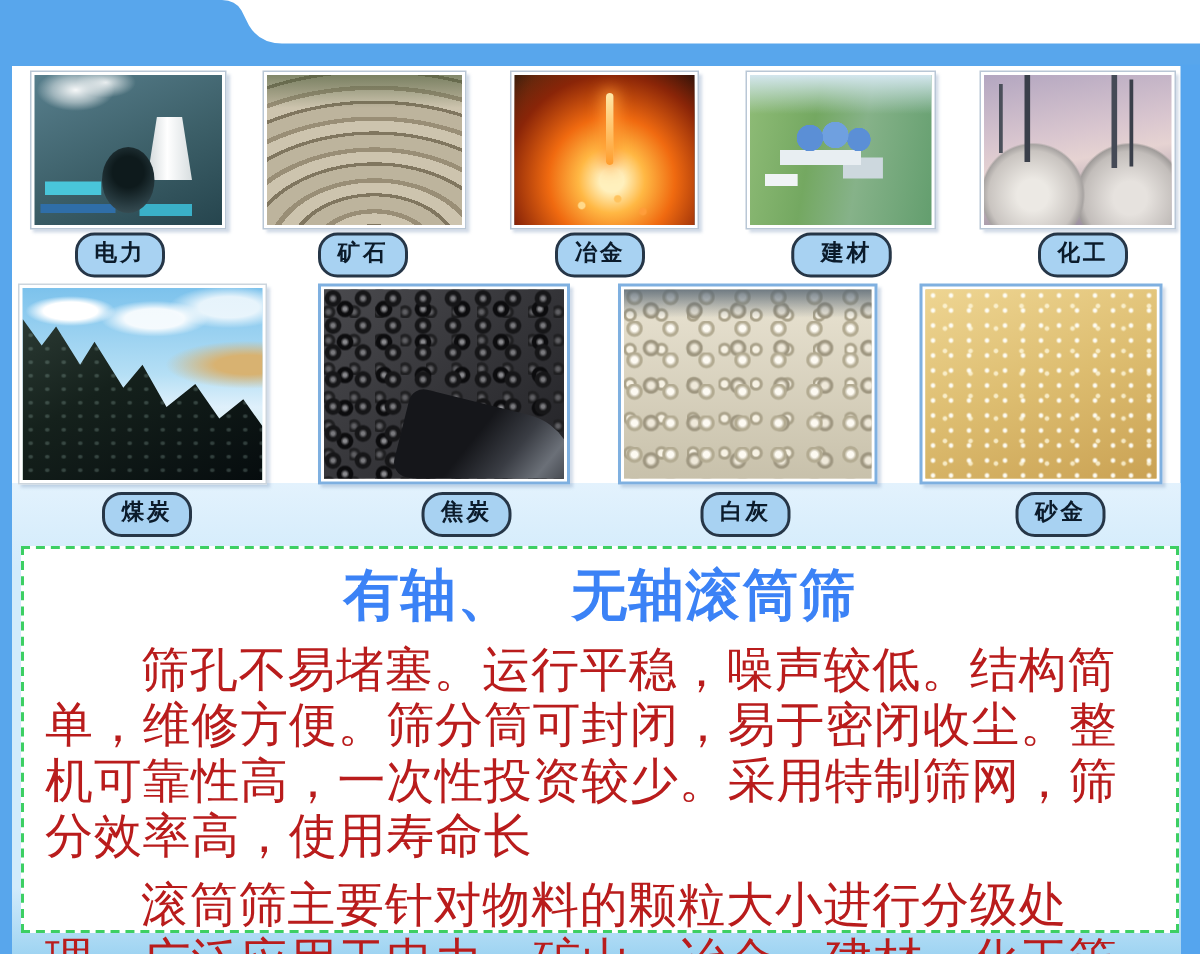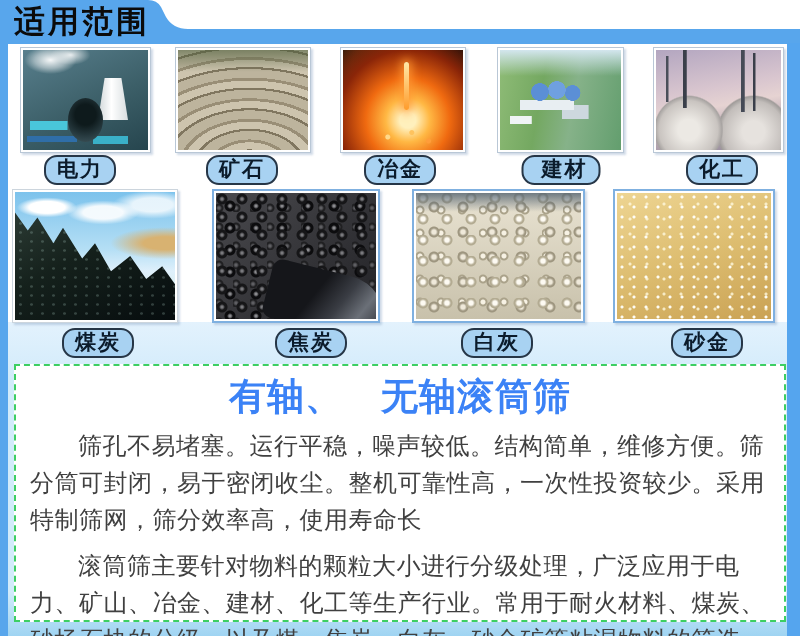--- a/index.html
+++ b/index.html
@@ -106,40 +106,39 @@
   .art-gold{background-color:#d9b96b;background-image:
     radial-gradient(circle at 5px 4px,rgba(255,255,250,.95) 1px,transparent 2px),
     radial-gradient(circle at 13px 11px,rgba(255,248,220,.8) 1px,transparent 2px),
     radial-gradient(circle at 9px 17px,rgba(150,110,40,.5) 1px,transparent 2px),
     linear-gradient(160deg,#eed592 0%,#ddbd70 50%,#caa254 100%);
     background-size:12px 10px,17px 15px,14px 13px,100% 100%;}
 
   
   .pill{position:absolute;transform:translateX(-50%);height:26px;line-height:24px;padding:0 11px;
         background:#a8d2f2;border:2px solid #263647;border-radius:13px;
-        font-size:21px;font-weight:bold;color:#0b1b2b;letter-spacing:2px;white-space:nowrap;}
+        font-size:15px;font-weight:bold;color:#0b1b2b;letter-spacing:2px;white-space:nowrap;}
   .pr1{top:155px;} .pr2{top:328px;}
 
   
   .info-box{position:absolute;left:14px;top:364px;width:772px;height:258px;box-sizing:border-box;
             background:#fff;border:2px dashed #3dcf63;padding:4px 14px 0 14px;}
   .info-title{margin:2px 0 6px 0;text-align:center;font-size:37px;font-weight:bold;color:#3b82f6;
               font-family:"Liberation Sans","DejaVu Sans",sans-serif;letter-spacing:1px;}
-  .info-p{margin:0 0 9px 0;font-size:24px;line-height:37px;color:#404040;text-indent:2em;
-          font-family:Liberation Serif, serif;letter-spacing:.5px;}
+  .info-p{margin:0 0 9px 0;font-size:32px;line-height:37px;color:#b91c1c;text-indent:2em;
+          font-family:Liberation Sans, sans-serif;letter-spacing:.5px;}
 </style>
 </head>
 <body>
 
 <div class="canvas">
 
   <svg class="header-svg" viewBox="0 0 800 44" preserveAspectRatio="none">
     <path d="M0,0 L148,0 Q157,0 161,7 L166,17 Q173,29 188,29 L800,29 L800,44 L0,44 Z" fill="#58a6ec"></path>
   </svg>
-  <div class="tab-label">适用范围</div>
 
   <div class="strip-left"></div>
   <div class="strip-right"></div>
   <div class="lower-band"></div>
 
   <div class="img row1" style="left:20px;width:131px;">
       <div class="art art-power"></div>
     </div>
   <div class="img row1" style="left:175px;width:136px;">
       <div class="art art-ore"></div>

